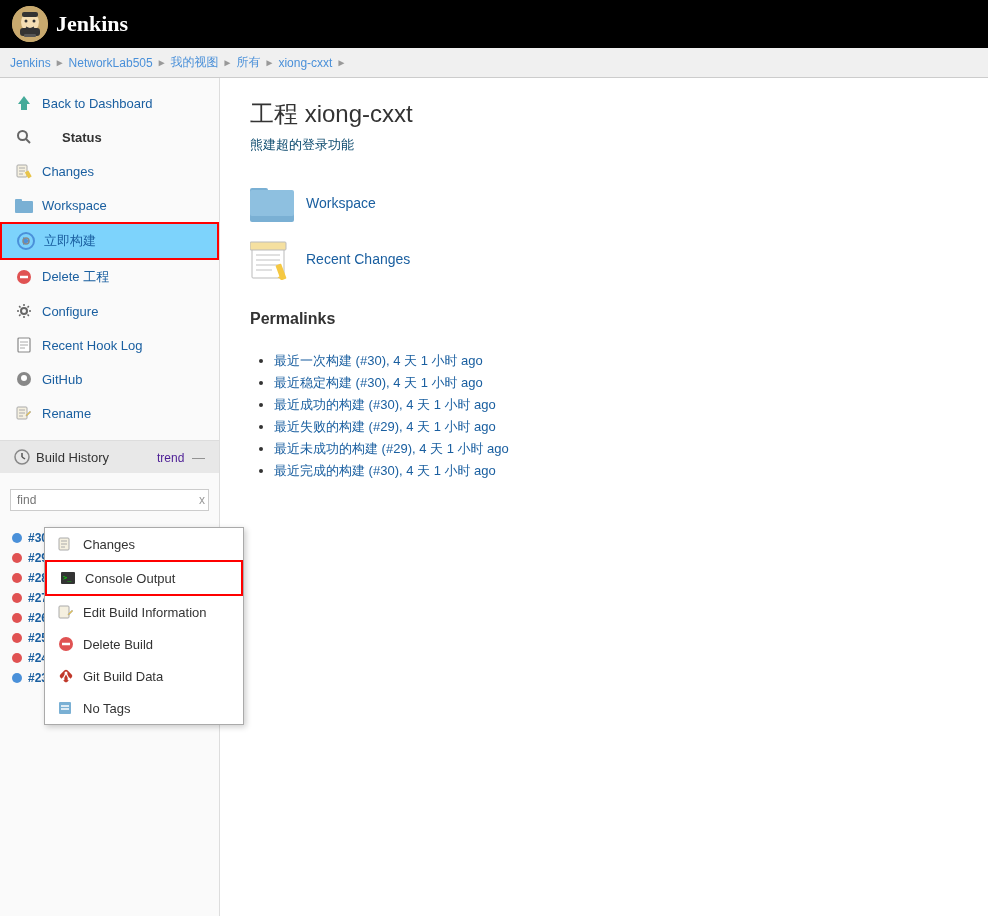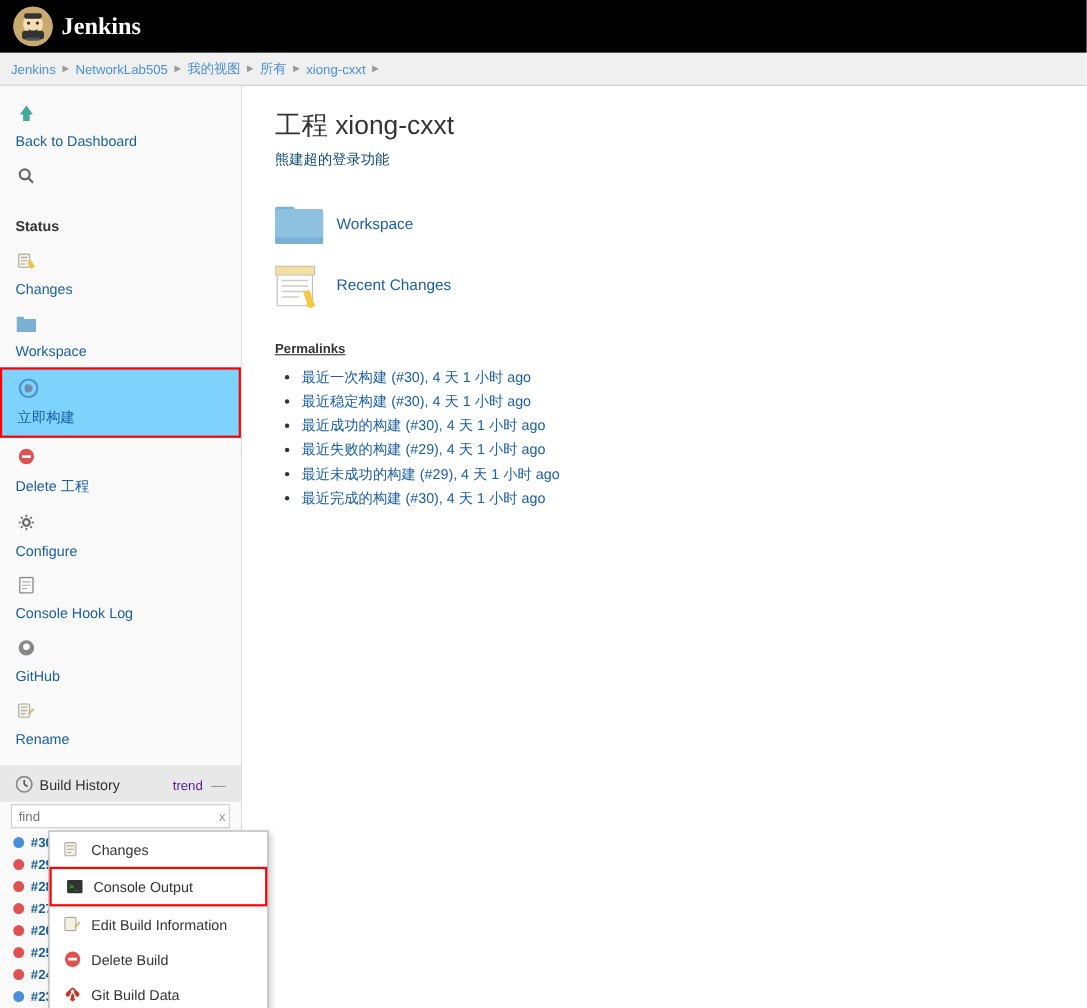--- a/index.html
+++ b/index.html
@@ -51,28 +51,27 @@
     
     .sidebar {
       width: 220px;
       min-width: 220px;
       border-right: 1px solid #ddd;
       padding: 8px 0;
       background: #fafafa;
     }
     .sidebar-item {
       display: flex;
-      align-items: flex-start;
+      align-items: center;
       gap: 8px;
       padding: 7px 14px;
       cursor: pointer;
       color: #1a5fa0;
       text-decoration: none;
       font-size: 13px;
-      flex-direction: column;
     }
     .sidebar-item.highlighted {
       border: 2px solid red;
       background: #7dd3fc;
     }
     .sidebar-icon {
       width: 20px; height: 20px;
       display: flex; align-items: center; justify-content: center;
       flex-shrink: 0;
     }
@@ -90,21 +89,21 @@
       padding: 8px 14px;
       background: #e8e8e8;
       font-weight: normal;
       font-size: 13px;
     }
     .build-history-header-left {
       display: flex; align-items: center; gap: 6px;
     }
     .trend-link { color: #4c1d95; font-size: 12px; text-decoration: none; }
     .build-search {
-      margin: 2px 10px;
+      margin: 16px 10px;
       position: relative;
     }
     .build-search input {
       width: 100%;
       padding: 3px 20px 3px 6px;
       border: 1px solid #ccc;
       font-size: 12px;
       outline: none;
     }
     .build-search-clear {
@@ -184,24 +183,23 @@
     .icon-link-row {
       display: flex;
       align-items: center;
       gap: 12px;
       margin-bottom: 16px;
     }
     .icon-link-row a { color: #1a5fa0; text-decoration: none; font-size: 14px; }
 
     
     .permalinks-section h3 {
-      font-size: 12px;
+      font-size: 16px;
       font-weight: bold;
-      margin-bottom: 10px;
-      text-decoration: underline;
+      margin-bottom: 24px;
     }
     .permalinks-list {
       list-style: disc;
       padding-left: 24px;
     }
     .permalinks-list li {
       margin-bottom: 4px;
     }
     .permalinks-list a {
       color: #1a5fa0;
@@ -324,21 +322,21 @@
 
     <a class="sidebar-item">
       <div class="sidebar-icon">
         <svg width="16" height="16" viewBox="0 0 16 16">
           <rect x="2" y="1" width="12" height="14" rx="1" fill="#fff" stroke="#888" stroke-width="1.2"></rect>
           <line x1="4" y1="5" x2="12" y2="5" stroke="#aaa" stroke-width="1"></line>
           <line x1="4" y1="8" x2="12" y2="8" stroke="#aaa" stroke-width="1"></line>
           <line x1="4" y1="11" x2="9" y2="11" stroke="#aaa" stroke-width="1"></line>
         </svg>
       </div>
-      <span>Console Hook Log</span>
+      <span>Recent Hook Log</span>
     </a>
 
     <a class="sidebar-item">
       <div class="sidebar-icon">
         <svg width="16" height="16" viewBox="0 0 16 16">
           <circle cx="8" cy="8" r="7" fill="#888"></circle>
           <circle cx="8" cy="7" r="3" fill="#fff"></circle>
           <path d="M5 10 Q5 14 8 14 Q11 14 11 10" fill="#888"></path>
         </svg>
       </div>

